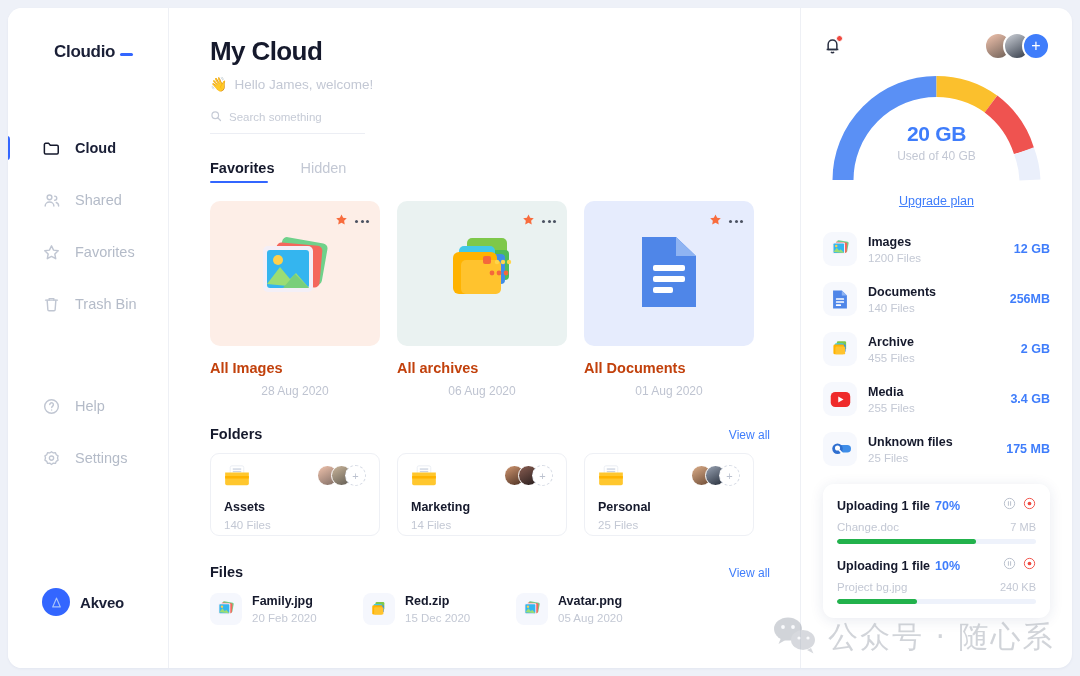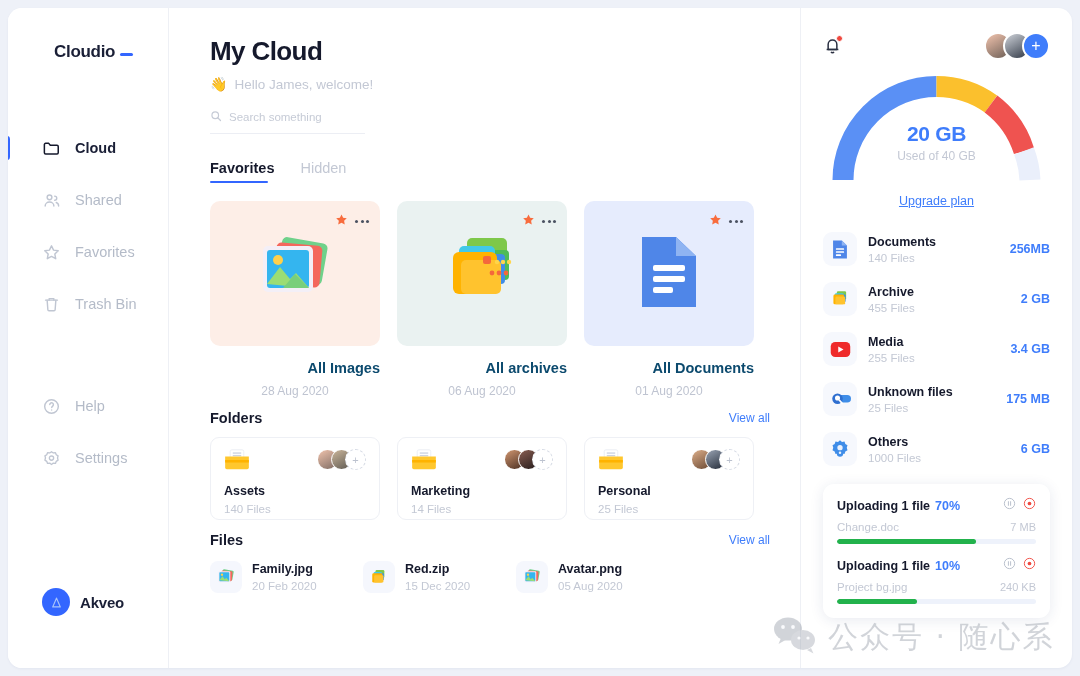--- a/index.html
+++ b/index.html
@@ -109,29 +109,29 @@
     height: 145px; border-radius: 10px; position: relative;
     display: flex; align-items: center; justify-content: center;
   }
   .tile-actions {
     position: absolute; top: 11px; right: 11px;
     display: flex; align-items: center; gap: 7px;
   }
   .dots { display: flex; gap: 2.5px; }
   .dots i { width: 3px; height: 3px; background: #4b5262; border-radius: 50%; display: block; }
   .bigcard-name {
-    margin-top: 14px; text-align: right; font-size: 14.5px;
-    font-weight: bold; color: #0c4a6e;
+    margin-top: 14px; text-align: left; font-size: 14.5px;
+    font-weight: bold; color: #c2410c;
   }
   .bigcard-date { margin-top: 8px; text-align: center; font-size: 12px; color: #bfc4d1; }
 
   
   .sec-head {
-    display: flex; align-items: center; justify-content: space-between;
-    margin-top: 12px;
+    display: flex; align-items: flex-end; justify-content: space-between;
+    margin-top: 28px;
   }
   .sec-title { font-size: 14.5px; font-weight: bold; color: #15192c; }
   .sec-link { font-size: 12px; color: #3f7dfb; cursor: pointer; }
 
   
   .folders { display: flex; gap: 17px; margin-top: 11px; }
   .folder {
     width: 170px; height: 83px;
     border: 1px solid #eef0f5; border-radius: 9px;
     padding: 11px 13px 0 13px; position: relative;
@@ -608,20 +608,37 @@
       </svg>
       <div class="gauge-center">
         <div class="gauge-val">20 GB</div>
         <div class="gauge-sub">Used of 40 GB</div>
       </div>
     </div>
     <div class="upgrade">Upgrade plan</div>
 
     <div class="storage">
 
+      <div class="srow">
+        <span class="srow-ico">
+          <svg width="21" height="20" viewBox="0 0 84 80">
+            <rect x="26" y="8" width="46" height="42" rx="5" fill="#6fd18a" transform="rotate(10 49 29)"></rect>
+            <rect x="22" y="12" width="46" height="42" rx="5" fill="#f4675c" transform="rotate(5 45 33)"></rect>
+            <rect x="10" y="14" width="50" height="46" rx="5" fill="#f3eff7"></rect>
+            <rect x="14" y="18" width="42" height="38" rx="3" fill="#34b5ef"></rect>
+            <circle cx="25" cy="28" r="5" fill="#ffd04a"></circle>
+            <path d="M14 52l13-17 10 12 6-6 13 15z" fill="#9bdd74"></path>
+          </svg>
+        </span>
+        <span class="srow-mid">
+          <div class="srow-name">Images</div>
+          <div class="srow-count">1200 Files</div>
+        </span>
+        <span class="srow-size">12 GB</span>
+      </div>
 
       <div class="srow">
         <span class="srow-ico">
           <svg width="18" height="21" viewBox="0 0 66 82">
             <path d="M6 6h34l20 19v51H6z" fill="#4f86e8"></path>
             <path d="M40 6l20 19H40z" fill="#8fb4f2"></path>
             <rect x="17" y="36" width="32" height="6" rx="2" fill="#fff"></rect>
             <rect x="17" y="48" width="32" height="6" rx="2" fill="#fff"></rect>
             <rect x="17" y="60" width="20" height="6" rx="2" fill="#fff"></rect>
           </svg>
@@ -673,35 +690,20 @@
             <path d="M12.6 13l3.6 4.2" stroke="#fff" stroke-width="2.2" stroke-linecap="round"></path>
           </svg>
         </span>
         <span class="srow-mid">
           <div class="srow-name">Unknown files</div>
           <div class="srow-count">25 Files</div>
         </span>
         <span class="srow-size">175 MB</span>
       </div>
 
-      <div class="srow">
-        <span class="srow-ico">
-          <svg width="20" height="20" viewBox="0 0 24 24" fill="#3f8de8">
-            <path d="M12 1.6l2.4 1.9 3-.5 1 2.9 2.6 1.7-.9 2.9.9 2.9-2.6 1.7-1 2.9-3-.5L12 19.4 9.6 17.5l-3 .5-1-2.9-2.6-1.7.9-2.9-.9-2.9 2.6-1.7 1-2.9 3 .5z"></path>
-            <circle cx="12" cy="10.5" r="3.2" fill="#eaf1fd"></circle>
-            <circle cx="12" cy="17.5" r="3.8" fill="#3f8de8"></circle>
-            <circle cx="12" cy="16.6" r="1.5" fill="#eaf1fd"></circle>
-          </svg>
-        </span>
-        <span class="srow-mid">
-          <div class="srow-name">Others</div>
-          <div class="srow-count">1000 Files</div>
-        </span>
-        <span class="srow-size">6 GB</span>
-      </div>
     </div>
 
     <div class="uploads">
 
       <div class="up-item">
         <div class="up-head">
           <div>
             <span class="up-title">Uploading 1 file</span><span class="up-title up-pct">70%</span>
           </div>
           <div class="up-ctrls">

